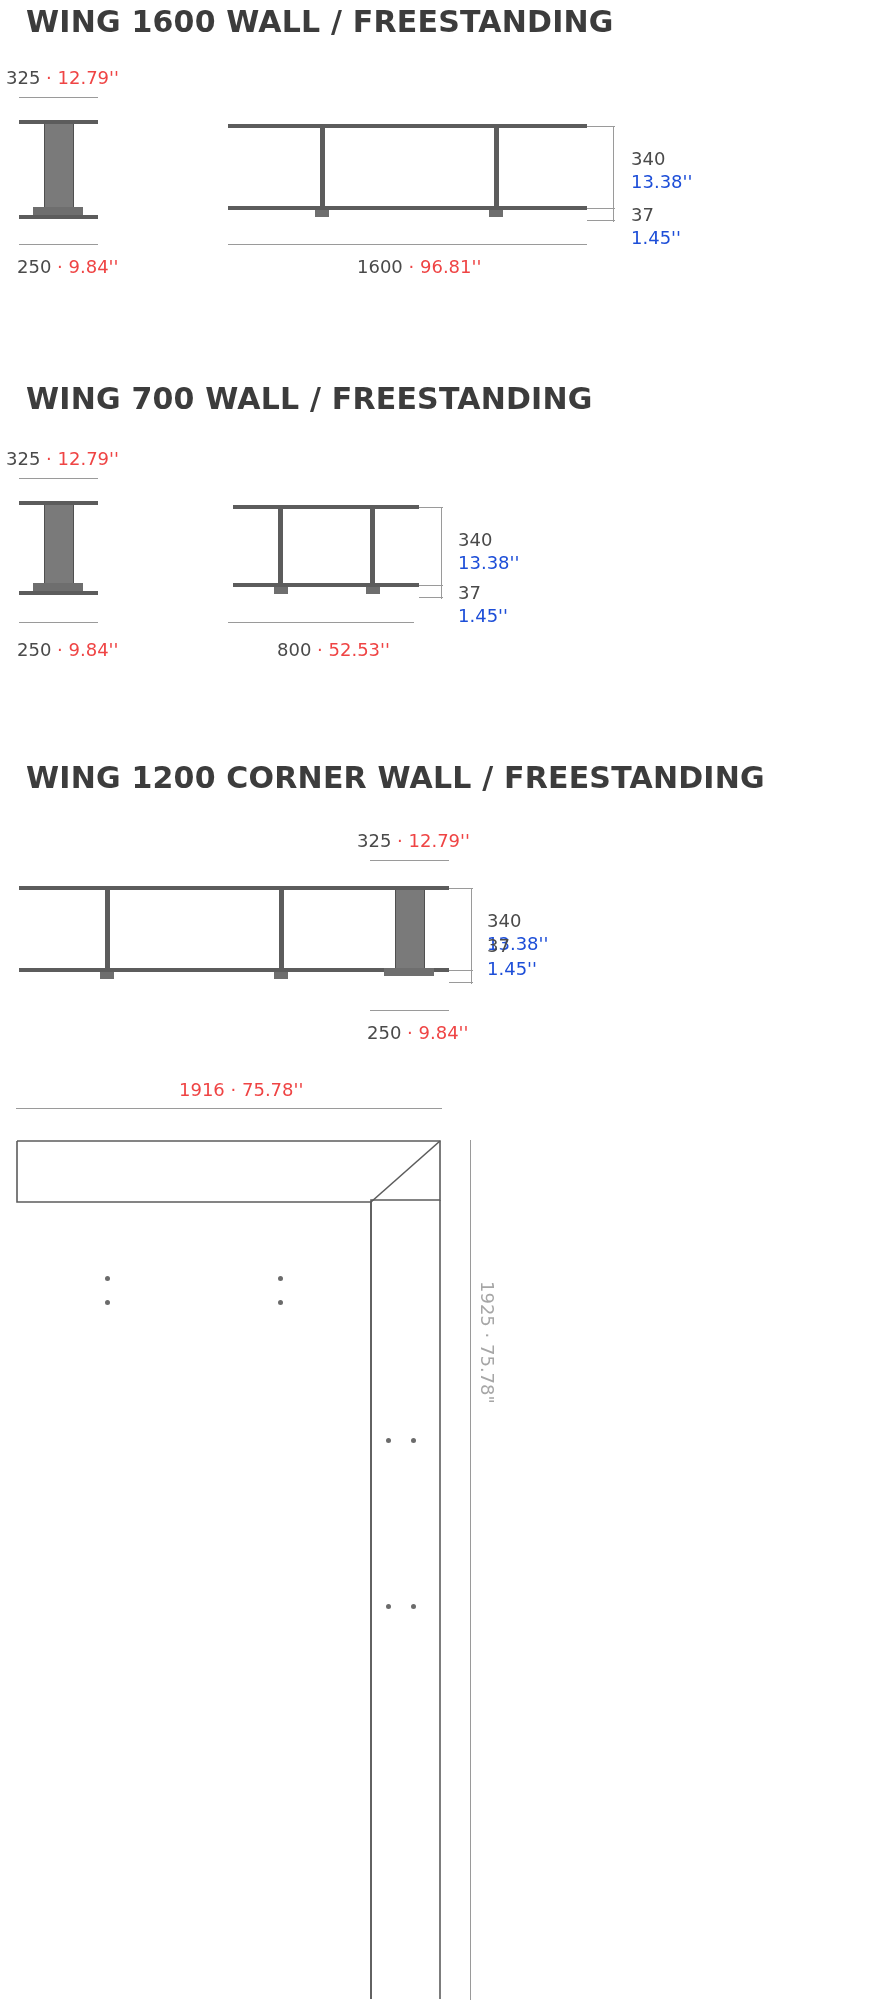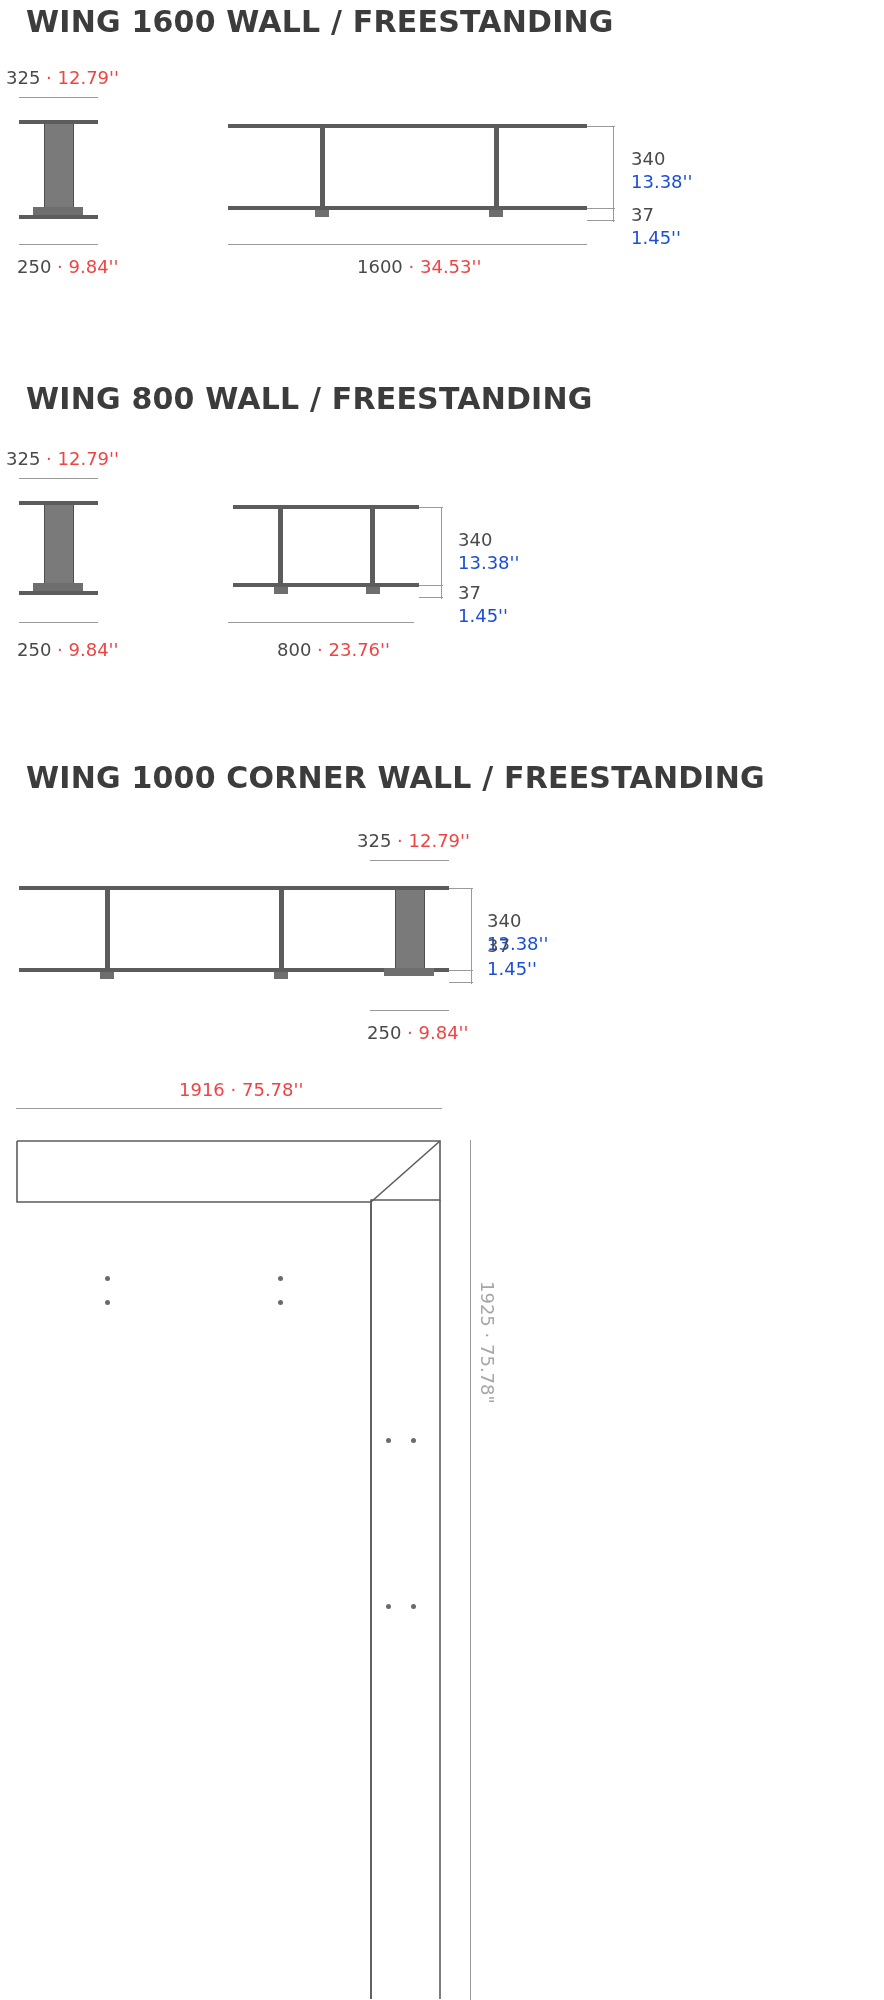--- a/index.html
+++ b/index.html
@@ -138,23 +138,23 @@
   <div class="dim-stack" style="left:631px; top:147px;">
     <div class="top">340</div>
     <div class="bot">13.38''</div>
   </div>
   <div class="dim-stack" style="left:631px; top:203px;">
     <div class="top">37</div>
     <div class="bot">1.45''</div>
   </div>
 
   <div class="rule-h" style="left:228px; top:244px; width:359px;"></div>
-  <div class="dim" style="left:357px; top:256px;">1600 <span class="light">· 34.53''</span></div>
-
-  <div class="section-title" style="left:26px; top:381px;">WING 800 WALL / FREESTANDING</div>
+  <div class="dim" style="left:357px; top:256px;">1600 <span class="light">· 96.81''</span></div>
+
+  <div class="section-title" style="left:26px; top:381px;">WING 700 WALL / FREESTANDING</div>
 
   <div class="dim" style="left:6px; top:448px;">325 <span class="light">· 12.79''</span></div>
   <div class="rule-h" style="left:19px; top:478px; width:79px;"></div>
 
   <div class="bar" style="left:19px; top:501px; width:79px; height:4px;"></div>
   <div class="leg-col" style="left:44px; top:505px; width:28px; height:78px;"></div>
   <div class="plate" style="left:33px; top:583px; width:50px; height:8px;"></div>
   <div class="bar" style="left:19px; top:591px; width:79px; height:4px;"></div>
   <div class="rule-h" style="left:19px; top:622px; width:79px;"></div>
   <div class="dim" style="left:17px; top:639px;">250 <span class="light">· 9.84''</span></div>
@@ -175,23 +175,23 @@
   <div class="dim-stack" style="left:458px; top:528px;">
     <div class="top">340</div>
     <div class="bot">13.38''</div>
   </div>
   <div class="dim-stack" style="left:458px; top:581px;">
     <div class="top">37</div>
     <div class="bot">1.45''</div>
   </div>
 
   <div class="rule-h" style="left:228px; top:622px; width:186px;"></div>
-  <div class="dim" style="left:277px; top:639px;">800 <span class="light">· 23.76''</span></div>
-
-  <div class="section-title" style="left:26px; top:760px;">WING 1000 CORNER WALL / FREESTANDING</div>
+  <div class="dim" style="left:277px; top:639px;">800 <span class="light">· 52.53''</span></div>
+
+  <div class="section-title" style="left:26px; top:760px;">WING 1200 CORNER WALL / FREESTANDING</div>
 
   <div class="dim" style="left:357px; top:830px;">325 <span class="light">· 12.79''</span></div>
   <div class="rule-h" style="left:370px; top:860px; width:79px;"></div>
 
   <div class="bar" style="left:19px; top:886px; width:430px; height:4px;"></div>
   <div class="bar-thin" style="left:105px; top:890px; width:5px; height:82px;"></div>
   <div class="bar-thin" style="left:279px; top:890px; width:5px; height:82px;"></div>
   <div class="leg-col" style="left:395px; top:890px; width:28px; height:78px;"></div>
   <div class="bar" style="left:19px; top:968px; width:430px; height:4px;"></div>
   <div class="plate" style="left:100px; top:972px; width:14px; height:7px;"></div>

